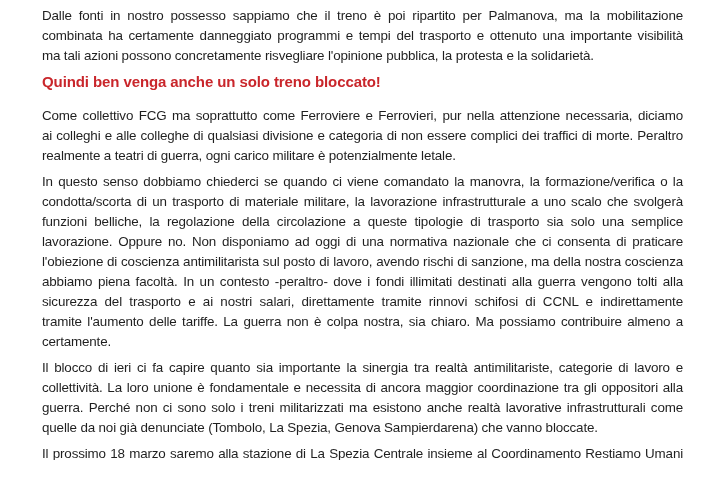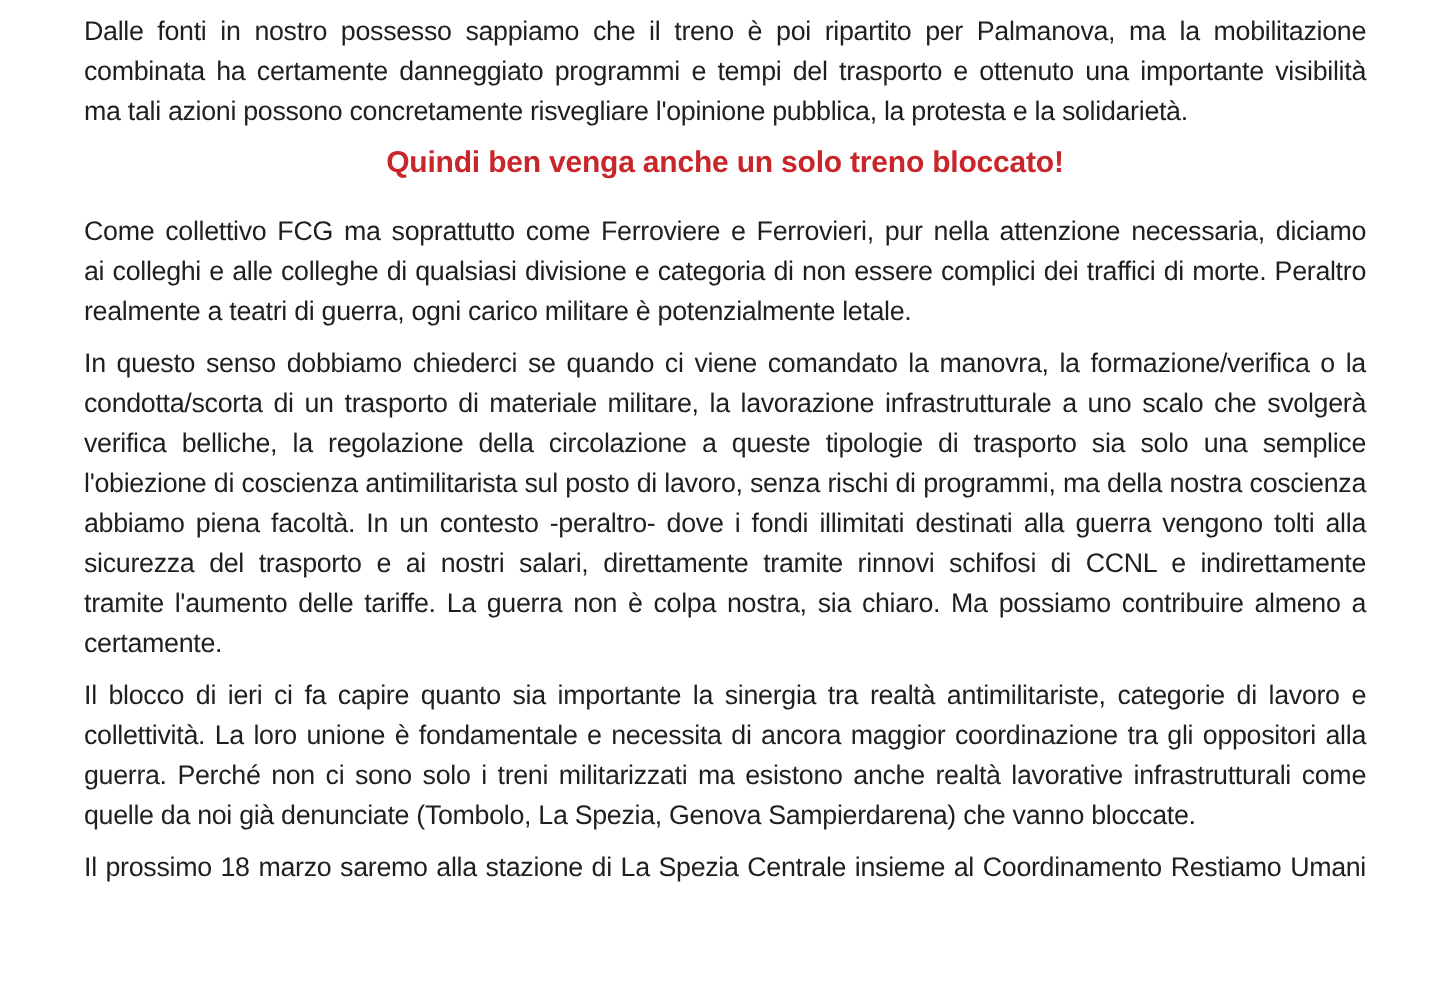--- a/index.html
+++ b/index.html
@@ -34,21 +34,20 @@
   }
   .lastline {
     text-align: left;
     text-align-last: left;
   }
   .heading {
     margin: 0 0 14px 0;
     font-size: 15px;
     font-weight: bold;
     line-height: 20px;
-    text-align: center;
     color: var(--heading_color, #c9262b);
     letter-spacing: -0.1px;
   }
   .closing-line {
     font-size: 13.4px;
     line-height: 20px;
     letter-spacing: -0.15px;
     white-space: nowrap;
     text-align: justify;
     text-align-last: justify;
@@ -72,22 +71,23 @@
 
   <div class="para">
     <div class="line jline">Come collettivo FCG ma soprattutto come Ferroviere e Ferrovieri, pur nella attenzione necessaria, diciamo</div>
     <div class="line jline">ai colleghi e alle colleghe di qualsiasi divisione e categoria di non essere complici dei traffici di morte. Peraltro</div>
     <div class="line lastline">realmente a teatri di guerra, ogni carico militare è potenzialmente letale.</div>
   </div>
 
   <div class="para">
     <div class="line jline">In questo senso dobbiamo chiederci se quando ci viene comandato la manovra, la formazione/verifica o la</div>
     <div class="line jline">condotta/scorta di un trasporto di materiale militare, la lavorazione infrastrutturale a uno scalo che svolgerà</div>
-    <div class="line jline">verifica belliche, la regolazione della circolazione a queste tipologie di trasporto sia solo una semplice</div>
-    <div class="line jline">l'obiezione di coscienza antimilitarista sul posto di lavoro, senza rischi di programmi, ma della nostra coscienza</div>
+    <div class="line jline">funzioni belliche, la regolazione della circolazione a queste tipologie di trasporto sia solo una semplice</div>
+    <div class="line jline">lavorazione. Oppure no. Non disponiamo ad oggi di una normativa nazionale che ci consenta di praticare</div>
+    <div class="line jline">l'obiezione di coscienza antimilitarista sul posto di lavoro, avendo rischi di sanzione, ma della nostra coscienza</div>
     <div class="line jline">abbiamo piena facoltà. In un contesto -peraltro- dove i fondi illimitati destinati alla guerra vengono tolti alla</div>
     <div class="line jline">sicurezza del trasporto e ai nostri salari, direttamente tramite rinnovi schifosi di CCNL e indirettamente</div>
     <div class="line jline">tramite l'aumento delle tariffe. La guerra non è colpa nostra, sia chiaro. Ma possiamo contribuire almeno a</div>
     <div class="line lastline">certamente.</div>
   </div>
 
   <div class="para">
     <div class="line jline">Il blocco di ieri ci fa capire quanto sia importante la sinergia tra realtà antimilitariste, categorie di lavoro e</div>
     <div class="line jline">collettività. La loro unione è fondamentale e necessita di ancora maggior coordinazione tra gli oppositori alla</div>
     <div class="line jline">guerra. Perché non ci sono solo i treni militarizzati ma esistono anche realtà lavorative infrastrutturali come</div>

